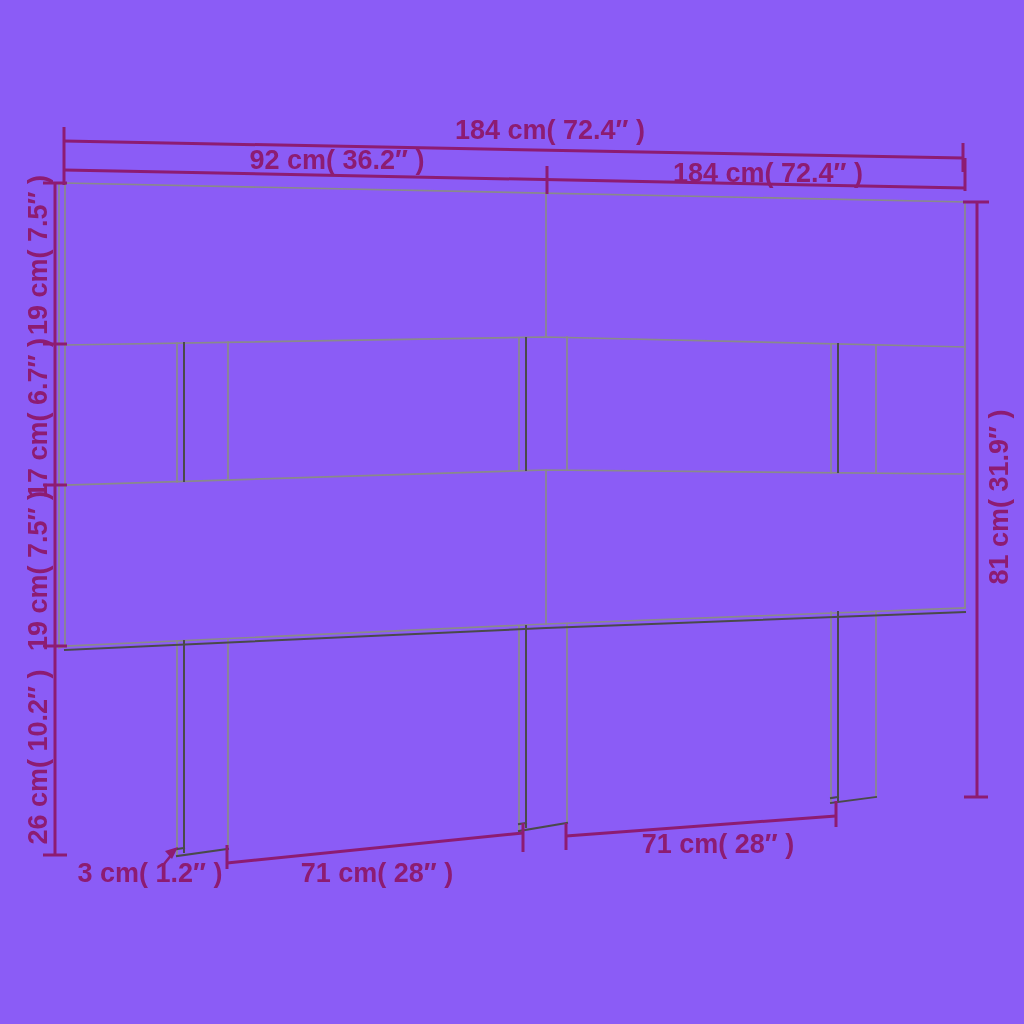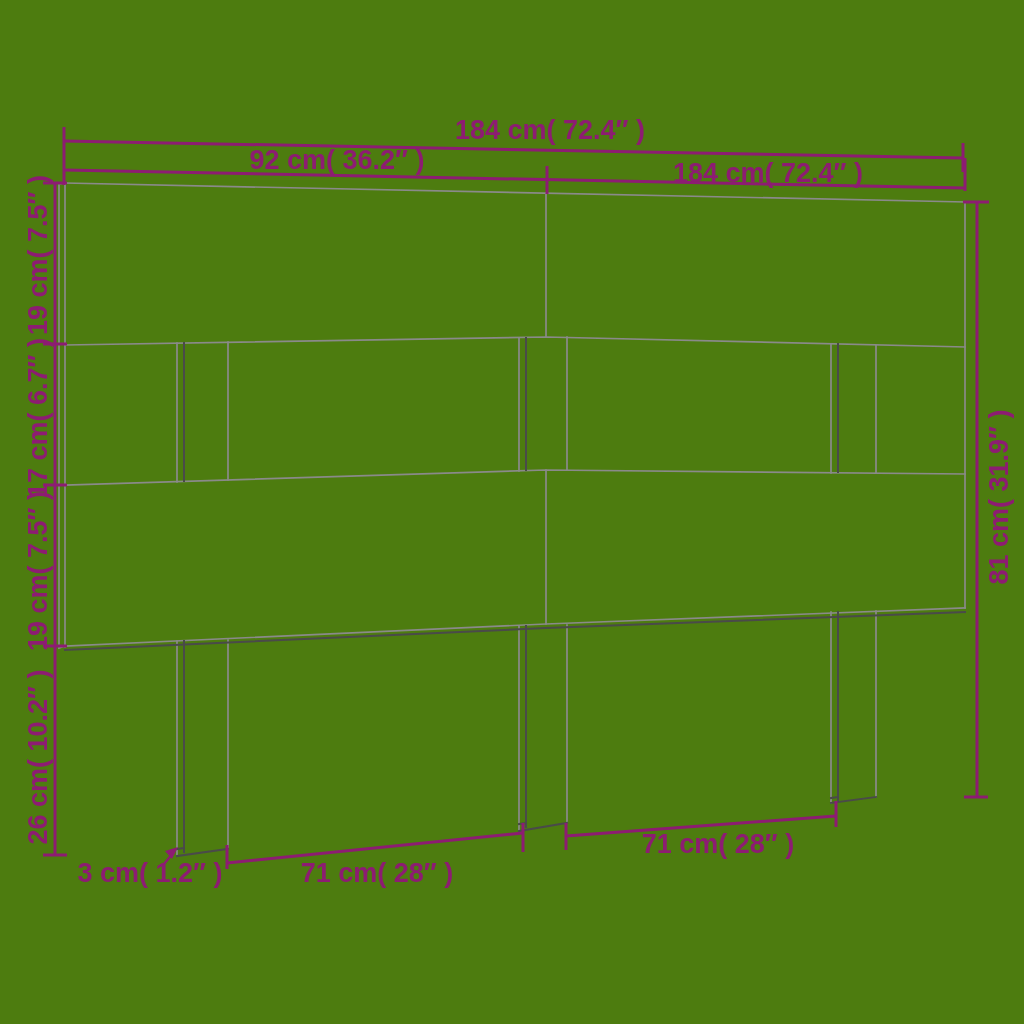--- a/index.html
+++ b/index.html
@@ -1,16 +1,16 @@
 <!DOCTYPE html>
 <html><head>
 <meta charset="utf-8">
 <style>
   html,body{margin:0;padding:0;background:#ffffff;}
-  .stage{position:relative;width:1024px;height:1024px;background:#4d7c0f;overflow:hidden;}
+  .stage{position:relative;width:1024px;height:1024px;background:#8b5cf6;overflow:hidden;}
   svg{display:block;}
   .dim-label{
     font-family:"Liberation Sans","DejaVu Sans",sans-serif;
     font-weight:700;
     font-size:27px;
   }
   g.lines{fill:none;}
 </style>
 </head>
 <body>

